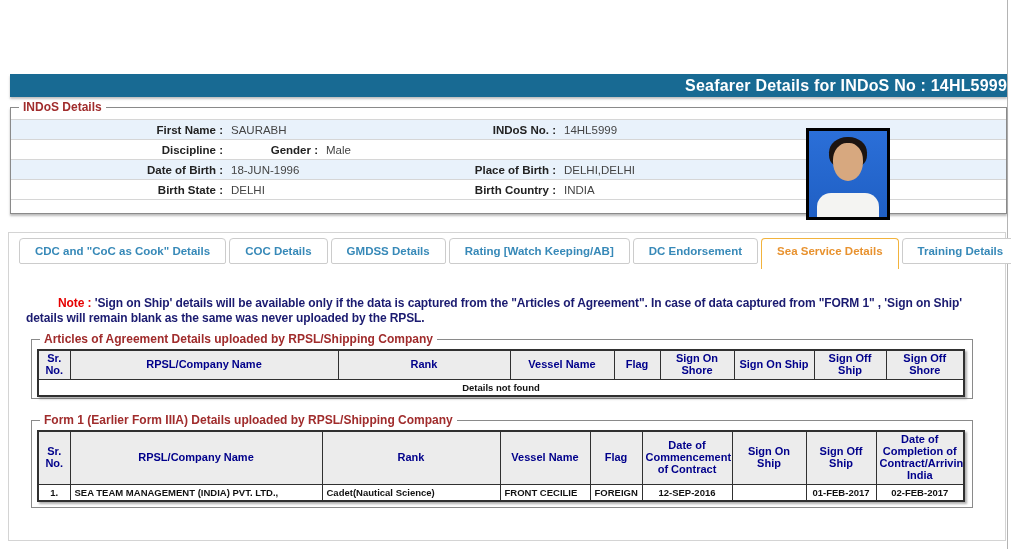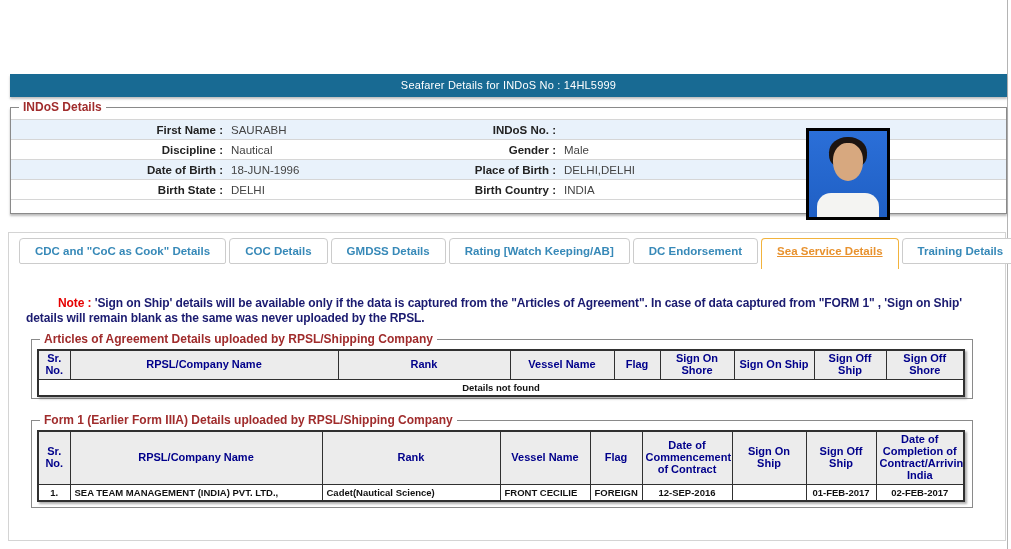--- a/index.html
+++ b/index.html
@@ -11,21 +11,21 @@
     overflow:hidden;
   }
   .page-edge {
     position:absolute; left:1007px; top:0; width:1px; height:549px;
     background:#b4b4b4;
   }
   
   .header-bar {
     position:absolute; left:10px; top:74px; width:997px; height:23px;
     background:#186a93; color:#ffffff;
-    font-weight:normal; font-size:11px; line-height:23px; text-align:center;
+    font-weight:bold; font-size:16px; line-height:23px; text-align:right;
     letter-spacing:.2px;
     box-shadow:0 2px 2px rgba(140,140,140,.55);
   }
   
   fieldset.fs {
     position:absolute;
     border:1px solid #8a8a8a;
     background:transparent;
   }
   fieldset.fs legend {
@@ -69,21 +69,21 @@
   .tabs { display:flex; align-items:flex-start; gap:3px; margin:5px 0 0 10px; height:31px; }
   .tab {
     height:26px; line-height:24px; padding:0 15px;
     border:1px solid #cccccc; border-radius:4px 4px 2px 2px;
     background:#ffffff; color:#3789b8;
     font-size:11.5px; font-weight:bold; white-space:nowrap;
     cursor:pointer;
   }
   .tab.active {
     color:#e8922f; border:1px solid #f2b33d; border-bottom:none;
-    height:31px; border-radius:4px 4px 0 0;text-decoration:underline;
+    height:31px; border-radius:4px 4px 0 0;
   }
   
   .note {
     margin:27px 14px 0 17px;
     font-size:12px; font-weight:bold; color:#1b1b70;
     line-height:1.25; letter-spacing:-.1px;
   }
   .note-prefix { color:#e60000;padding-left:32px; }
   
   .fs-articles { left:22px; top:99px;  width:942px; height:67px; }
@@ -132,24 +132,24 @@
 
   <div class="header-bar">Seafarer Details for INDoS No : 14HL5999</div>
 
   <fieldset class="fs fs-indos">
     <legend>INDoS Details</legend>
     <div class="indos-rows">
         <div class="indos-row alt">
           <span class="lbl l">First Name :</span>
           <span class="val lv">SAURABH</span>
           <span class="lbl r">INDoS No. :</span>
+          <span class="val rv">14HL5999</span>
         </div>
         <div class="indos-row">
           <span class="lbl l">Discipline :</span>
-          <span class="val lv">Nautical</span>
           <span class="lbl r">Gender :</span>
           <span class="val rv">Male</span>
         </div>
         <div class="indos-row alt">
           <span class="lbl l">Date of Birth :</span>
           <span class="val lv">18-JUN-1996</span>
           <span class="lbl r">Place of Birth :</span>
           <span class="val rv">DELHI,DELHI</span>
         </div>
         <div class="indos-row">

